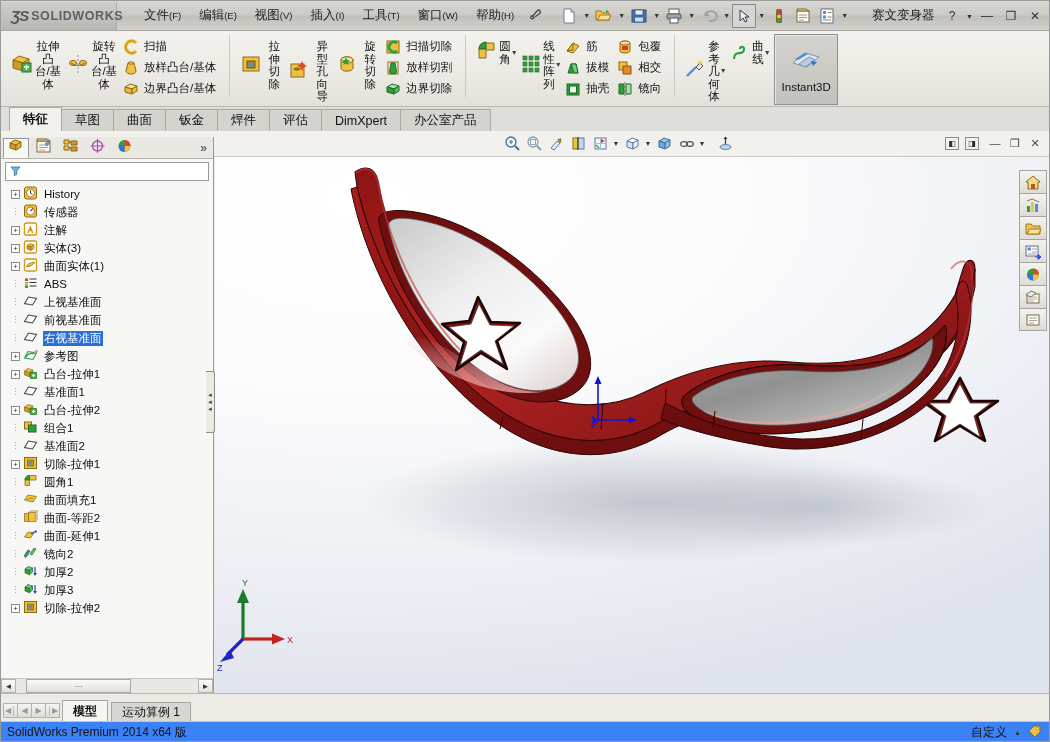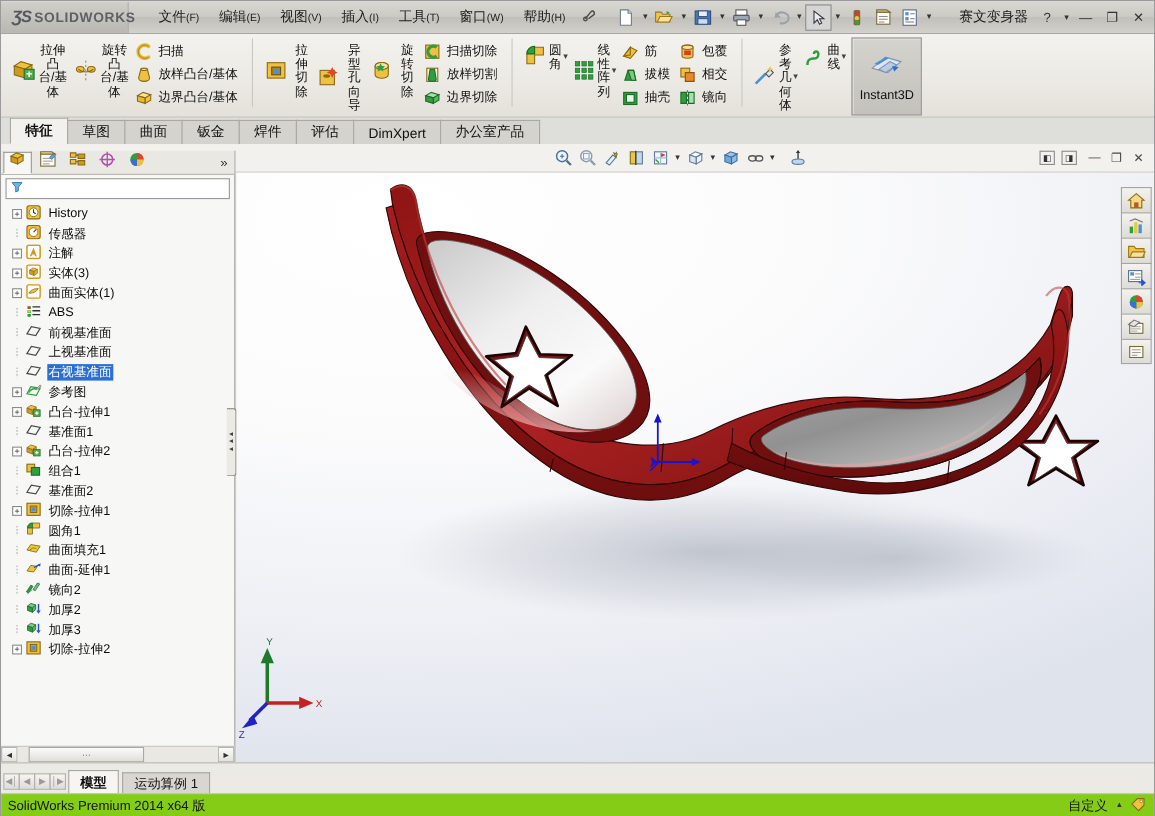--- a/index.html
+++ b/index.html
@@ -191,21 +191,21 @@
   .navbtns{display:flex;align-items:center;margin-left:2px;margin-bottom:3px;}
   .navb{width:15px;height:15px;display:flex;align-items:center;justify-content:center;font-size:8px;color:#9a9a9a;
     background:linear-gradient(180deg,#f6f5f2,#dedcd6);border:1px solid #b2b1ac;margin-right:-1px;cursor:default;}
   .dtab {
     height:19px;padding:0 10px;display:flex;align-items:center;font-size:12px;color:#111;
     background:#d7d6d0;border:1px solid #a7a6a1;border-bottom:none;margin-left:3px;cursor:default;
   }
   .dtab.active{background:#f6f5f2;height:21px;font-weight:bold;}
   .statusbar {
     position:absolute; left:0; top:720px; width:1050px; height:22px;
-    background:#84cc16; border-top:1px solid #c8c7c2;
+    background:#3b82f6; border-top:1px solid #c8c7c2;
     display:flex; align-items:center; font-size:12px; color:#151515;
   }
   .statusbar .msg{margin-left:6px;}
   .statusbar .right{margin-left:auto;display:flex;align-items:center;margin-right:8px;gap:7px;}
   .statusbar .right .cz{font-size:7px;color:#333;}
 </style>
 </head>
 <body>
 
 <div id="app">
@@ -777,28 +777,28 @@
                 <circle cx="3.5" cy="7.2" r="1.2" fill="#e8c93a"></circle>
                 <circle cx="3.5" cy="10.7" r="1.2" fill="#2f9e3f"></circle>
               </svg></span>
             <span class="lbl">ABS</span>
           </div>
           <div class="trow">
             <div class="noexp"></div>
             <span class="ic ic16"><svg width="15" height="14" viewBox="0 0 15 14">
                 <path d="M1.5 9.5L5.5 3l8 1.5L9.5 11z" fill="none" stroke="#4a4a4a" stroke-width="1.1"></path>
               </svg></span>
+            <span class="lbl">上视基准面</span>
+          </div>
+          <div class="trow">
+            <div class="noexp"></div>
+            <span class="ic ic16"><svg width="15" height="14" viewBox="0 0 15 14">
+                <path d="M1.5 9.5L5.5 3l8 1.5L9.5 11z" fill="none" stroke="#4a4a4a" stroke-width="1.1"></path>
+              </svg></span>
             <span class="lbl">前视基准面</span>
-          </div>
-          <div class="trow">
-            <div class="noexp"></div>
-            <span class="ic ic16"><svg width="15" height="14" viewBox="0 0 15 14">
-                <path d="M1.5 9.5L5.5 3l8 1.5L9.5 11z" fill="none" stroke="#4a4a4a" stroke-width="1.1"></path>
-              </svg></span>
-            <span class="lbl">上视基准面</span>
           </div>
           <div class="trow sel">
             <div class="noexp"></div>
             <span class="ic ic16"><svg width="15" height="14" viewBox="0 0 15 14">
                 <path d="M1.5 9.5L5.5 3l8 1.5L9.5 11z" fill="none" stroke="#4a4a4a" stroke-width="1.1"></path>
               </svg></span>
             <span class="lbl">右视基准面</span>
           </div>
           <div class="trow">
             <div class="exp">+</div>
@@ -870,20 +870,29 @@
               </svg></span>
             <span class="lbl">圆角1</span>
           </div>
           <div class="trow">
             <div class="noexp"></div>
             <span class="ic ic16"><svg width="15" height="14" viewBox="0 0 15 14">
                 <path d="M1.5 8L5 3l8.5 1.5L10 10z" fill="#e8c93a" stroke="#8a6b14" stroke-width="0.8"></path>
                 <path d="M4 8q3-3 6-1.5" stroke="#8a6b14" stroke-width="0.7" fill="none"></path>
               </svg></span>
             <span class="lbl">曲面填充1</span>
+          </div>
+          <div class="trow">
+            <div class="noexp"></div>
+            <span class="ic ic16"><svg width="15" height="14" viewBox="0 0 15 14">
+                <path d="M1.5 3.5h4v8h-4z" fill="#e8b832" stroke="#8a6b14" stroke-width="0.7"></path>
+                <path d="M5.5 2.5h7.5v9H5.5z" fill="#f0c040" stroke="#8a6b14" stroke-width="0.7"></path>
+                <path d="M5.5 2.5l2-1.5h7.5v9" fill="none" stroke="#8a6b14" stroke-width="0.7"></path>
+              </svg></span>
+            <span class="lbl">曲面-等距2</span>
           </div>
           <div class="trow">
             <div class="noexp"></div>
             <span class="ic ic16"><svg width="15" height="14" viewBox="0 0 15 14">
                 <path d="M1.5 9L5 4l6 1L7.5 10z" fill="#e8c93a" stroke="#8a6b14" stroke-width="0.8"></path>
                 <path d="M8 6l5-3" stroke="#2a4fd6" stroke-width="1.2"></path>
                 <path d="M14 2l-0.5 3-2.5-1z" fill="#2a4fd6"></path>
               </svg></span>
             <span class="lbl">曲面-延伸1</span>
           </div>

